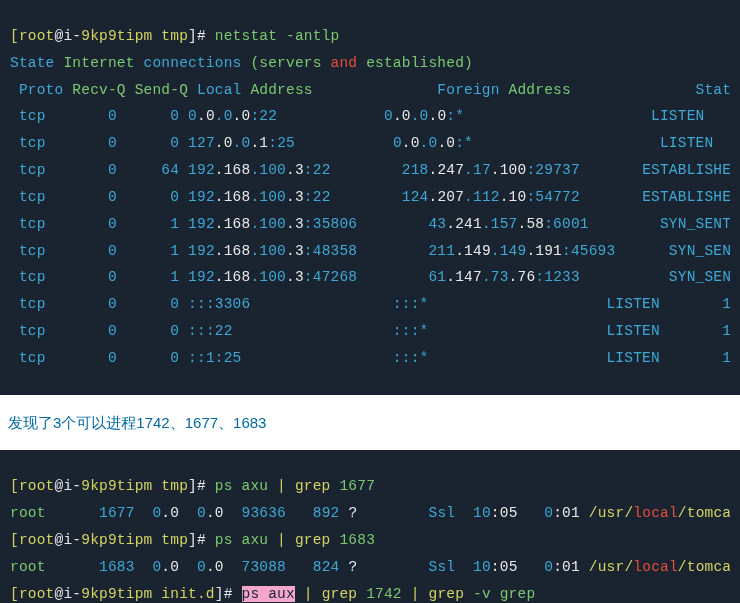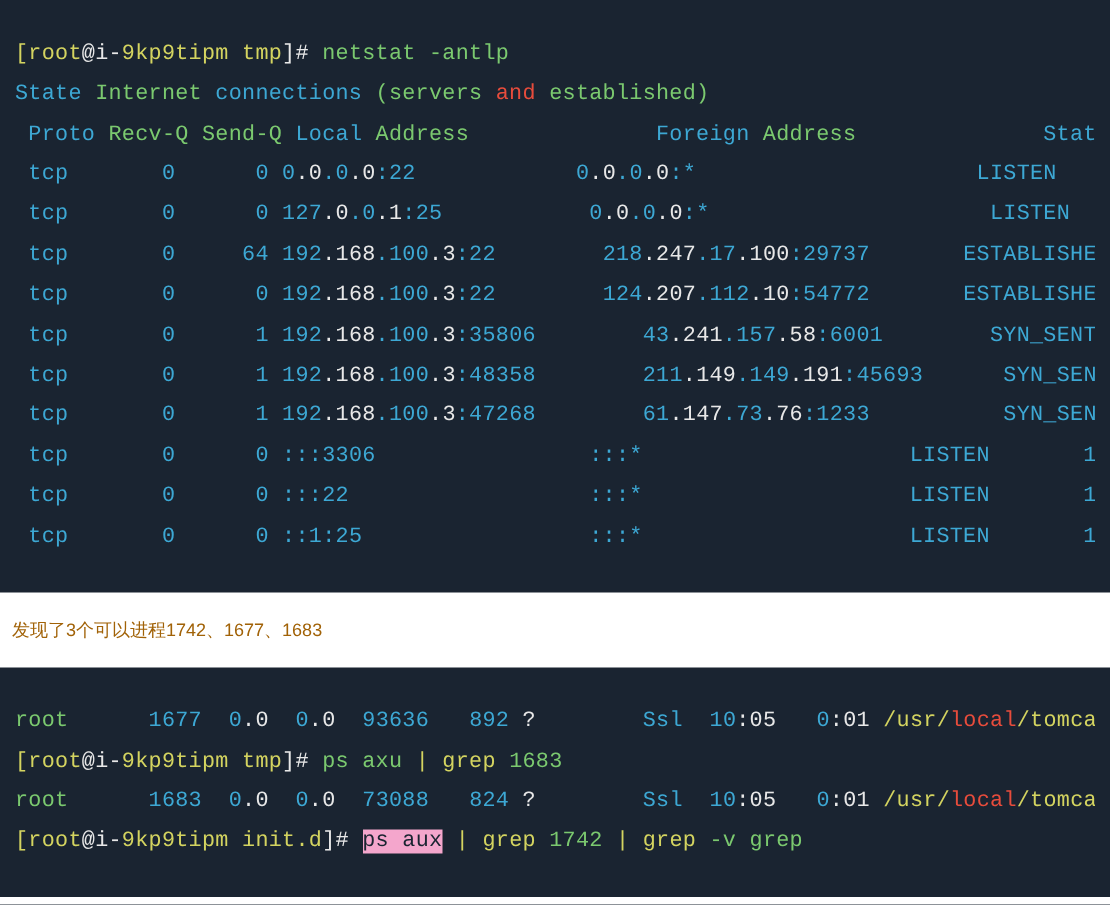--- a/index.html
+++ b/index.html
@@ -27,22 +27,22 @@
     .yellow { color: #d4d460; }
     .green { color: #7bc96f; }
     .red { color: #e74c3c; margin-top: 33px; }
     .cyan { color: #3da8d4; }
     .white { color: #e8e8e8; }
     .pink-bg { background: #f4a6cc; color: #1a2431; text-align: right; }
     
     .body-text {
       padding: 14px 8px;
       font-family: "Microsoft YaHei", "Segoe UI", sans-serif;
-      color: #a16207;
-      font-size: 12px;
+      color: #0369a1;
+      font-size: 15px;
       line-height: 1.85;
     }
   </style>
 </head>
 <body>
 
 <div class="terminal">
   <div class="line"><span class="yellow">[root</span><span class="white">@i-</span><span class="yellow">9kp9tipm</span><span class="white"> </span><span class="yellow">tmp</span><span class="white">]#</span><span class="white"> </span><span class="green">netstat -antlp</span></div>
   <div class="line"><span class="cyan">State</span><span> </span><span class="green">Internet</span><span> </span><span class="cyan">connections</span><span> </span><span class="green">(servers</span><span> </span><span class="red">and</span><span> </span><span class="green">established)</span></div>
   <div class="line"><span> </span><span class="cyan">Proto</span><span> </span><span class="green">Recv-Q</span><span> </span><span class="green">Send-Q</span><span> </span><span class="cyan">Local</span><span> </span><span class="green">Address</span><span>              </span><span class="cyan">Foreign</span><span> </span><span class="green">Address</span><span>              </span><span class="cyan">State</span></div>
@@ -58,17 +58,18 @@
       <div class="line"><span> </span><span class="cyan">tcp</span><span class="white">       </span><span class="cyan">0</span><span class="white">      </span><span class="cyan">0</span><span class="white"> </span><span class="cyan"></span><span class="white"></span><span class="cyan"></span><span class="white"></span><span class="cyan">:::22</span><span>                  </span><span class="cyan"></span><span class="white"></span><span class="cyan"></span><span class="white"></span><span class="cyan">:::*</span><span>                    </span><span class="cyan">LISTEN</span><span>       </span><span class="cyan">1273</span></div>
       <div class="line"><span> </span><span class="cyan">tcp</span><span class="white">       </span><span class="cyan">0</span><span class="white">      </span><span class="cyan">0</span><span class="white"> </span><span class="cyan"></span><span class="white"></span><span class="cyan"></span><span class="white"></span><span class="cyan">::1:25</span><span>                 </span><span class="cyan"></span><span class="white"></span><span class="cyan"></span><span class="white"></span><span class="cyan">:::*</span><span>                    </span><span class="cyan">LISTEN</span><span>       </span><span class="cyan">1655</span></div>
     </div>
 </div>
 
 <div class="body-text">
   <div>发现了3个可以进程1742、1677、1683</div>
 </div>
 
 <div class="terminal">
+  <div class="line"><span class="yellow">[root</span><span class="white">@i-</span><span class="yellow">9kp9tipm</span><span class="white"> </span><span class="yellow">tmp</span><span class="white">]#</span><span class="white"> </span><span class="green">ps axu </span><span class="yellow">| grep</span><span class="white"> </span><span class="green">1677</span></div>
   <div class="line"><span class="green">root</span><span>      </span><span class="cyan">1677</span><span>  </span><span class="cyan">0</span><span class="white">.0</span><span>  </span><span class="cyan">0</span><span class="white">.0</span><span>  </span><span class="cyan">93636</span><span>   </span><span class="cyan">892</span><span> </span><span class="white">?</span><span>        </span><span class="cyan">Ssl</span><span>  </span><span class="cyan">10</span><span class="white">:05</span><span>   </span><span class="cyan">0</span><span class="white">:01</span><span> </span><span class="yellow">/usr/</span><span class="red">local</span><span class="yellow">/tomcat/</span></div>
   <div class="line"><span class="yellow">[root</span><span class="white">@i-</span><span class="yellow">9kp9tipm</span><span class="white"> </span><span class="yellow">tmp</span><span class="white">]#</span><span class="white"> </span><span class="green">ps axu </span><span class="yellow">| grep</span><span class="white"> </span><span class="green">1683</span></div>
   <div class="line"><span class="green">root</span><span>      </span><span class="cyan">1683</span><span>  </span><span class="cyan">0</span><span class="white">.0</span><span>  </span><span class="cyan">0</span><span class="white">.0</span><span>  </span><span class="cyan">73088</span><span>   </span><span class="cyan">824</span><span> </span><span class="white">?</span><span>        </span><span class="cyan">Ssl</span><span>  </span><span class="cyan">10</span><span class="white">:05</span><span>   </span><span class="cyan">0</span><span class="white">:01</span><span> </span><span class="yellow">/usr/</span><span class="red">local</span><span class="yellow">/tomcat/</span></div>
   <div class="line"><span class="yellow">[root</span><span class="white">@i-</span><span class="yellow">9kp9tipm</span><span class="white"> </span><span class="yellow">init.d</span><span class="white">]#</span><span class="white"> </span><span class="pink-bg">ps aux</span><span class="white"> </span><span class="yellow">| grep</span><span class="white"> </span><span class="green">1742</span><span class="white"> </span><span class="yellow">| grep</span><span class="white"> </span><span class="green">-v grep</span></div>
 </div>
 
 </body></html>

